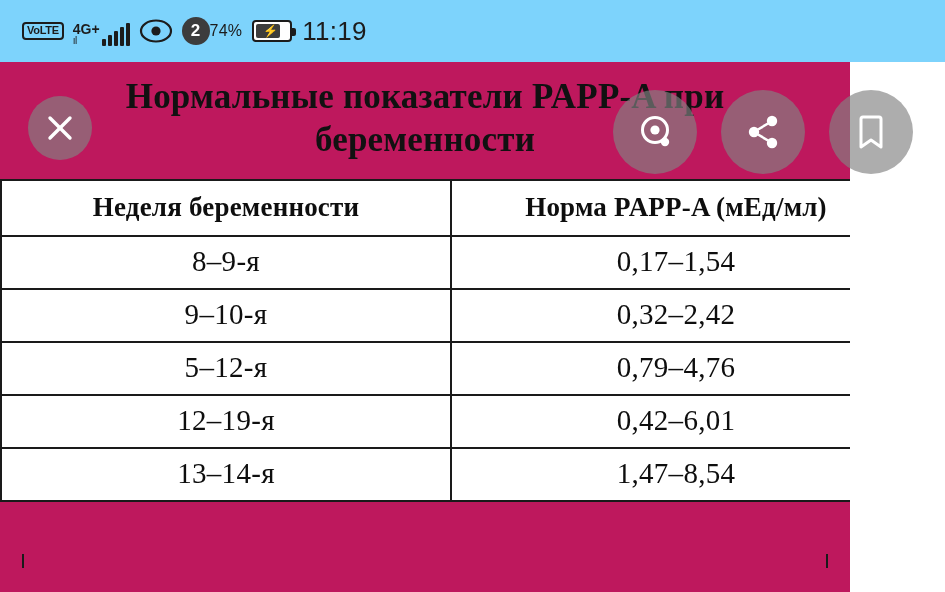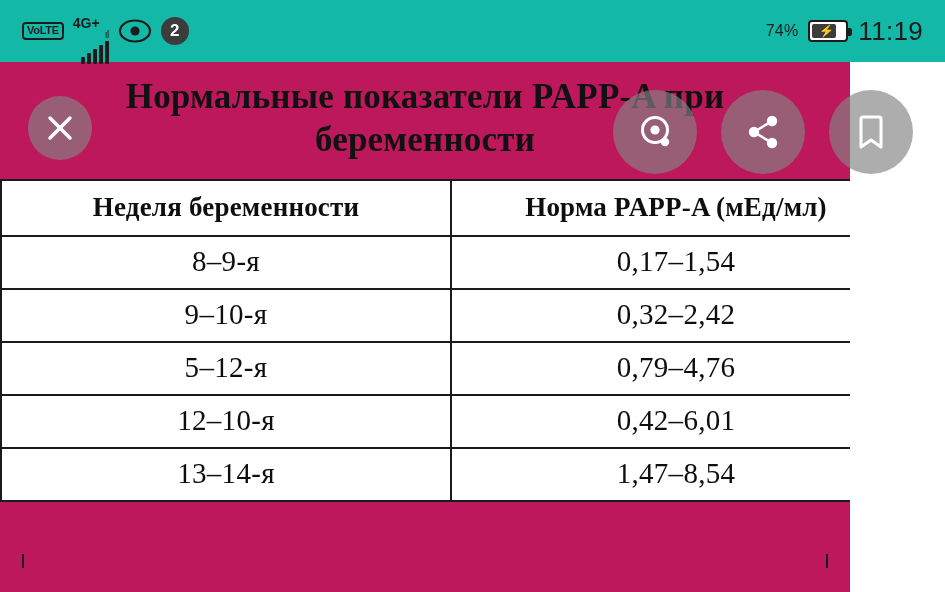--- a/index.html
+++ b/index.html
@@ -20,24 +20,23 @@
     background: #ffffff;
     overflow: hidden;
   }
 
   
   .statusbar {
     position: absolute;
     top: 0; left: 0;
     width: 945px;
     height: 62px;
-    background: #14b8a6;
-    display: flex;
-    align-items: center;
-    justify-content: space-between;
+    background: #7dd3fc;
+    display: flex;
+    align-items: center;
     padding: 0 22px;
     box-sizing: border-box;
     z-index: 5;
   }
   .status-left {
     display: flex;
     align-items: center;
     gap: 9px;
   }
   .volte-badge {
@@ -48,37 +47,35 @@
     letter-spacing: -0.3px;
     padding: 1px 3px 2px 3px;
     color: #1c1c1c;
     line-height: 1;
   }
   .net-block {
     display: flex;
     align-items: flex-end;
     gap: 2px;
     height: 30px;
-    flex-direction: column;
   }
   .net-label {
     display: flex;
     flex-direction: column;
     align-items: flex-start;
     line-height: 1;
     color: #1c1c1c;
   }
   .net-label .g4 {
     font-size: 14px;
     font-weight: bold;
   }
   .net-label .sub {
     font-size: 10px;
     letter-spacing: -0.5px;
-    margin-left: 32px;
   }
   .bars {
     display: flex;
     align-items: flex-end;
     gap: 2px;
     height: 22px;
   }
   .bars i {
     display: block;
     width: 4px;
@@ -309,21 +306,21 @@
         </tr>
         <tr>
           <td>9–10-я</td>
           <td>0,32–2,42</td>
         </tr>
         <tr>
           <td>5–12-я</td>
           <td>0,79–4,76</td>
         </tr>
         <tr>
-          <td>12–10-я</td>
+          <td>12–19-я</td>
           <td>0,42–6,01</td>
         </tr>
         <tr>
           <td>13–14-я</td>
           <td>1,47–8,54</td>
         </tr>
       </tbody>
     </table>
 
     <div class="bottom-strip"></div>

